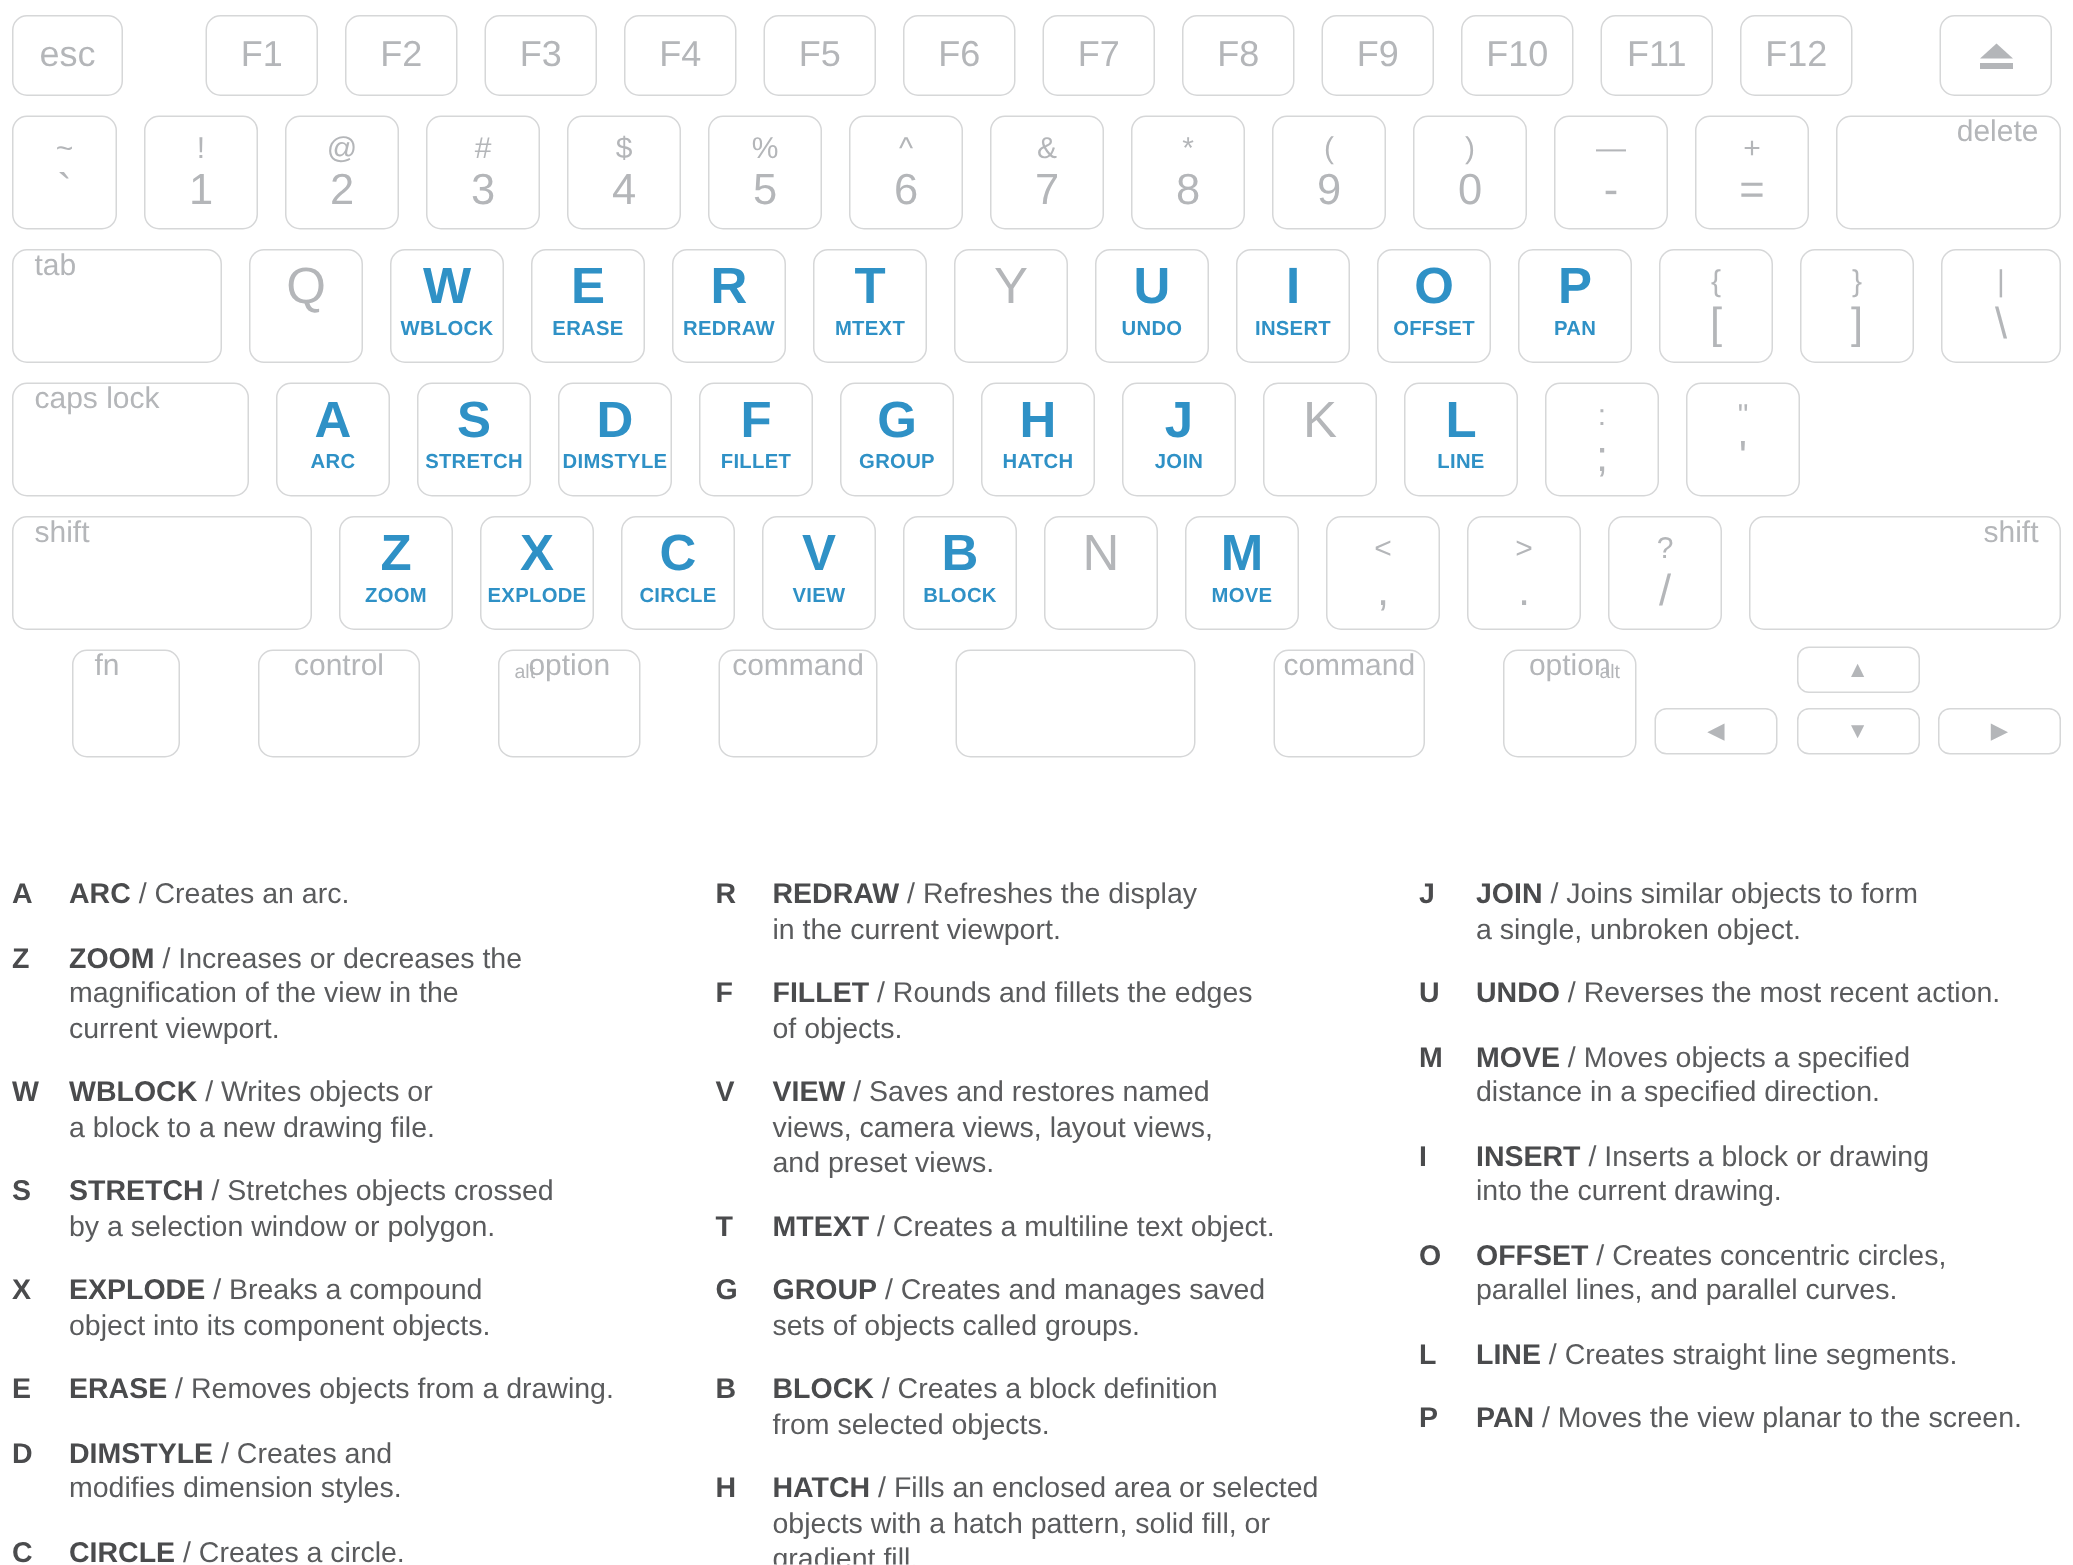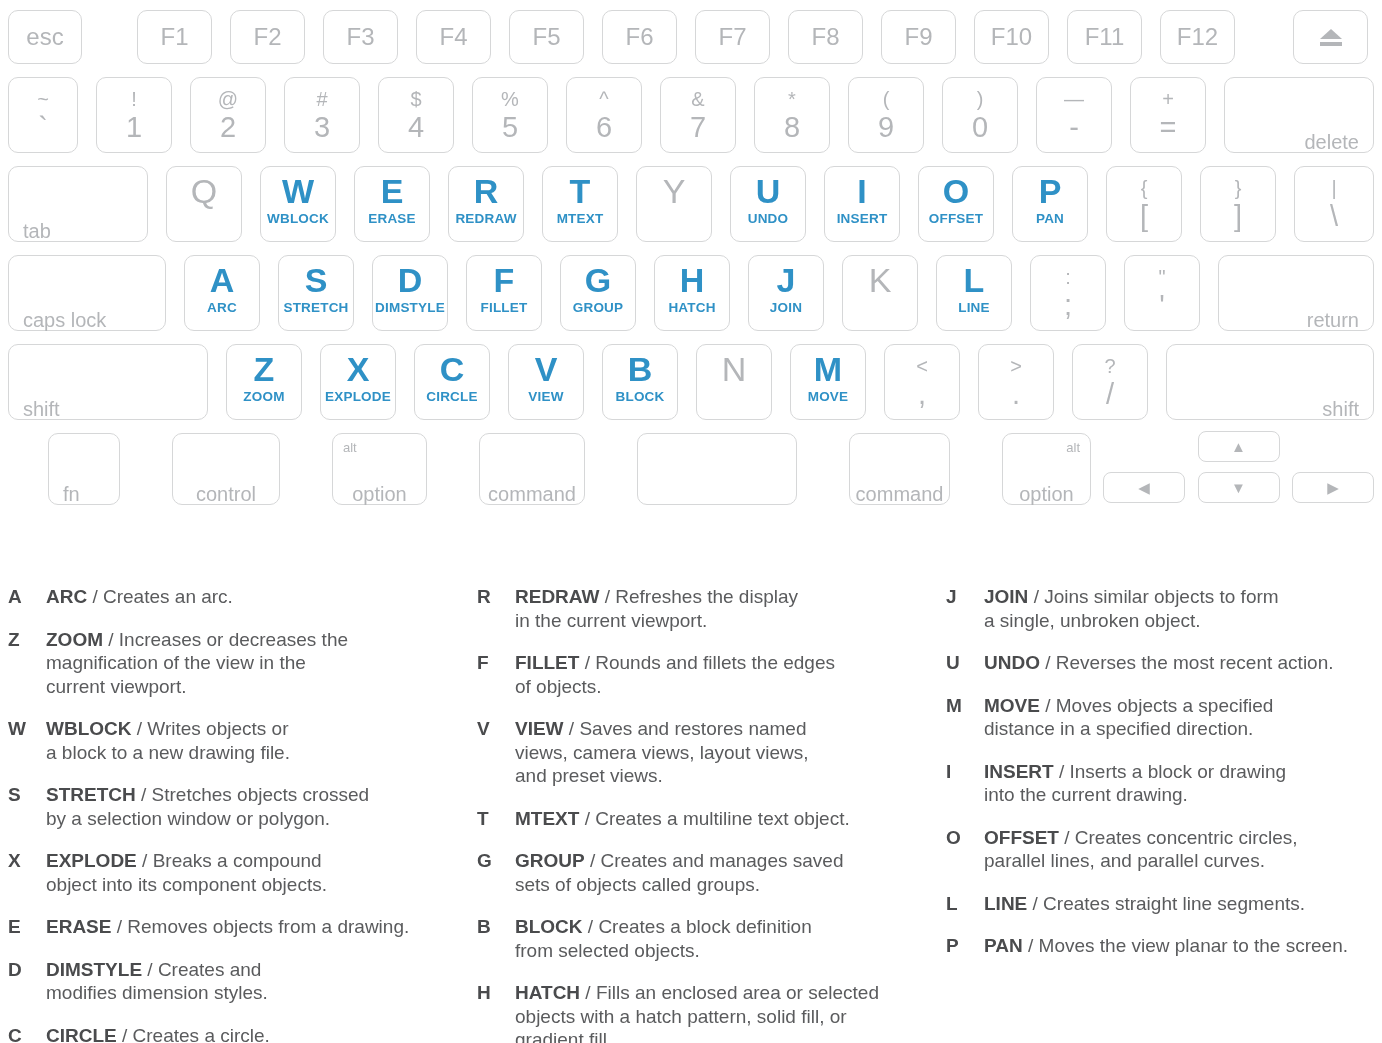--- a/index.html
+++ b/index.html
@@ -49,21 +49,21 @@
   
   .t-label{justify-content:center;}
   .t-label .klabel{font-size:24px;color:var(--keytext);}
   .t-sym{justify-content:center;}
   .sym-top{font-size:20px;line-height:23px;color:var(--keytext);}
   .sym-bottom{font-size:29px;line-height:32px;color:var(--keytext);}
   .t-cmd,.t-plain{justify-content:flex-start;padding-top:6px;}
   .bigletter{font-size:34px;line-height:36px;color:var(--keytext);}
   .t-cmd .bigletter{color:var(--accent);font-weight:600;}
   .cmdlabel{font-size:13.5px;font-weight:600;color:var(--accent);margin-top:2px;letter-spacing:.2px;}
-  .t-mod{justify-content:flex-end;}
+  .t-mod{padding-bottom:10px;}
   .t-mod .modlabel{font-size:20px;color:var(--keytext);line-height:20px;}
   .a-bl{align-items:flex-start;padding-left:14px;}
   .a-br{align-items:flex-end;padding-right:14px;}
   .a-bc{align-items:center;}
   .corner{position:absolute;top:6px;font-size:13px;color:var(--keytext);}
   .corner.tl{left:10px;}
   .corner.tr{right:10px;}
   
   .t-eject{justify-content:center;}
   .ej{display:flex;flex-direction:column;align-items:center;}
@@ -294,23 +294,20 @@
         <span class="cmdlabel">LINE</span>
       </div>
       <div class="key w-std t-sym">
         <span class="sym-top">:</span>
         <span class="sym-bottom">;</span>
       </div>
       <div class="key w-std t-sym">
         <span class="sym-top">"</span>
         <span class="sym-bottom">'</span>
       </div>
-      <div class="key w-grow t-mod a-br">
-        <span class="modlabel">return</span>
-      </div>
     </div>
     <div class="row r5">
       <div class="key w-shl t-mod a-bl">
         <span class="modlabel">shift</span>
       </div>
       <div class="key w-std t-cmd">
         <span class="bigletter">Z</span>
         <span class="cmdlabel">ZOOM</span>
       </div>
       <div class="key w-std t-cmd">

